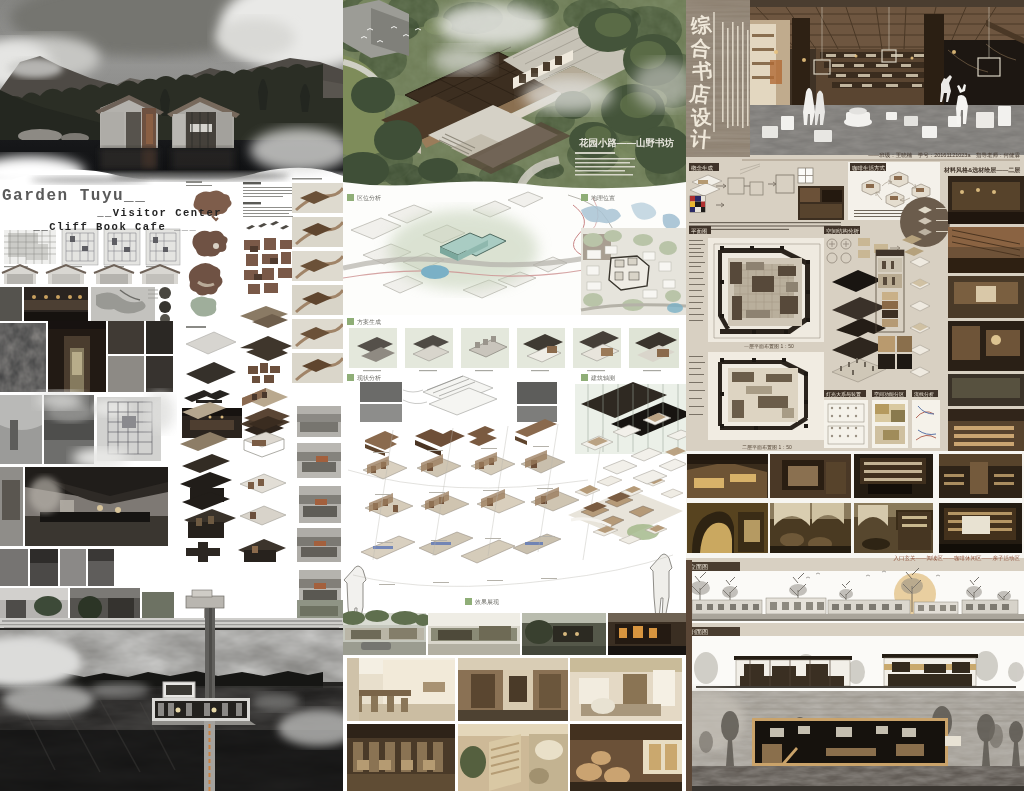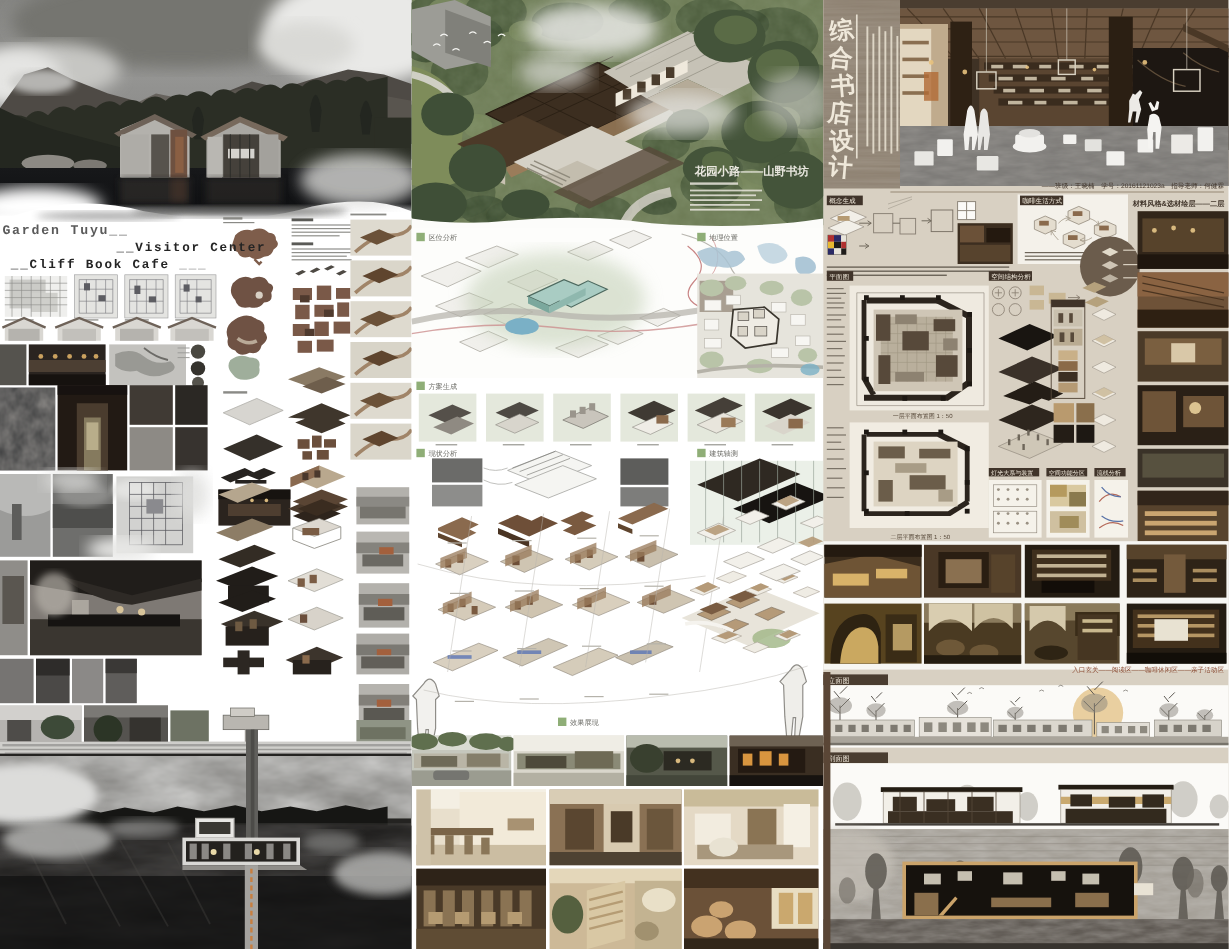--- a/index.html
+++ b/index.html
@@ -607,25 +607,25 @@
 
 <rect x="204" y="321" width="11" height="70" fill="#a4a29e"></rect>
 <g stroke="#c87f3f" stroke-width="2" stroke-dasharray="4 3">
 <line x1="209.5" y1="324" x2="209.5" y2="391"></line>
 </g>
 </g>
 </svg>
 
 <div class="abs" style="left:2px;top:187px;width:220px;color:#242424;font-weight:bold;font-family:'Liberation Mono',monospace;">
 
-<div style="font-size:11px;letter-spacing:1.5px;color:#5a5a5a;">Garden Tuyu__</div>
+<div style="font-size:16px;letter-spacing:1.5px;color:#5a5a5a;">Garden Tuyu__</div>
 
 <div style="font-size:10.5px;letter-spacing:1.5px;margin-left:57px;margin-top:2px;text-align:right;">__Visitor Center</div>
 
-<div style="font-size:10.5px;letter-spacing:1.5px;margin-left:7px;margin-top:2px;">__Cliff Book Cafe <span style="color:#8a8a8a;">___</span></div>
+<div style="font-size:10.5px;letter-spacing:1.5px;margin-left:7px;margin-top:2px;text-align:center;">__Cliff Book Cafe <span style="color:#8a8a8a;">___</span></div>
 </div>
 
 <svg class="abs" style="left:343px;top:0" width="343" height="791" viewBox="0 0 343 791">
 <defs>
 <filter id="mblur4">
           <feGaussianBlur stdDeviation="4"></feGaussianBlur>
         </filter>
 <filter id="mblur7">
           <feGaussianBlur stdDeviation="7"></feGaussianBlur>
         </filter>

